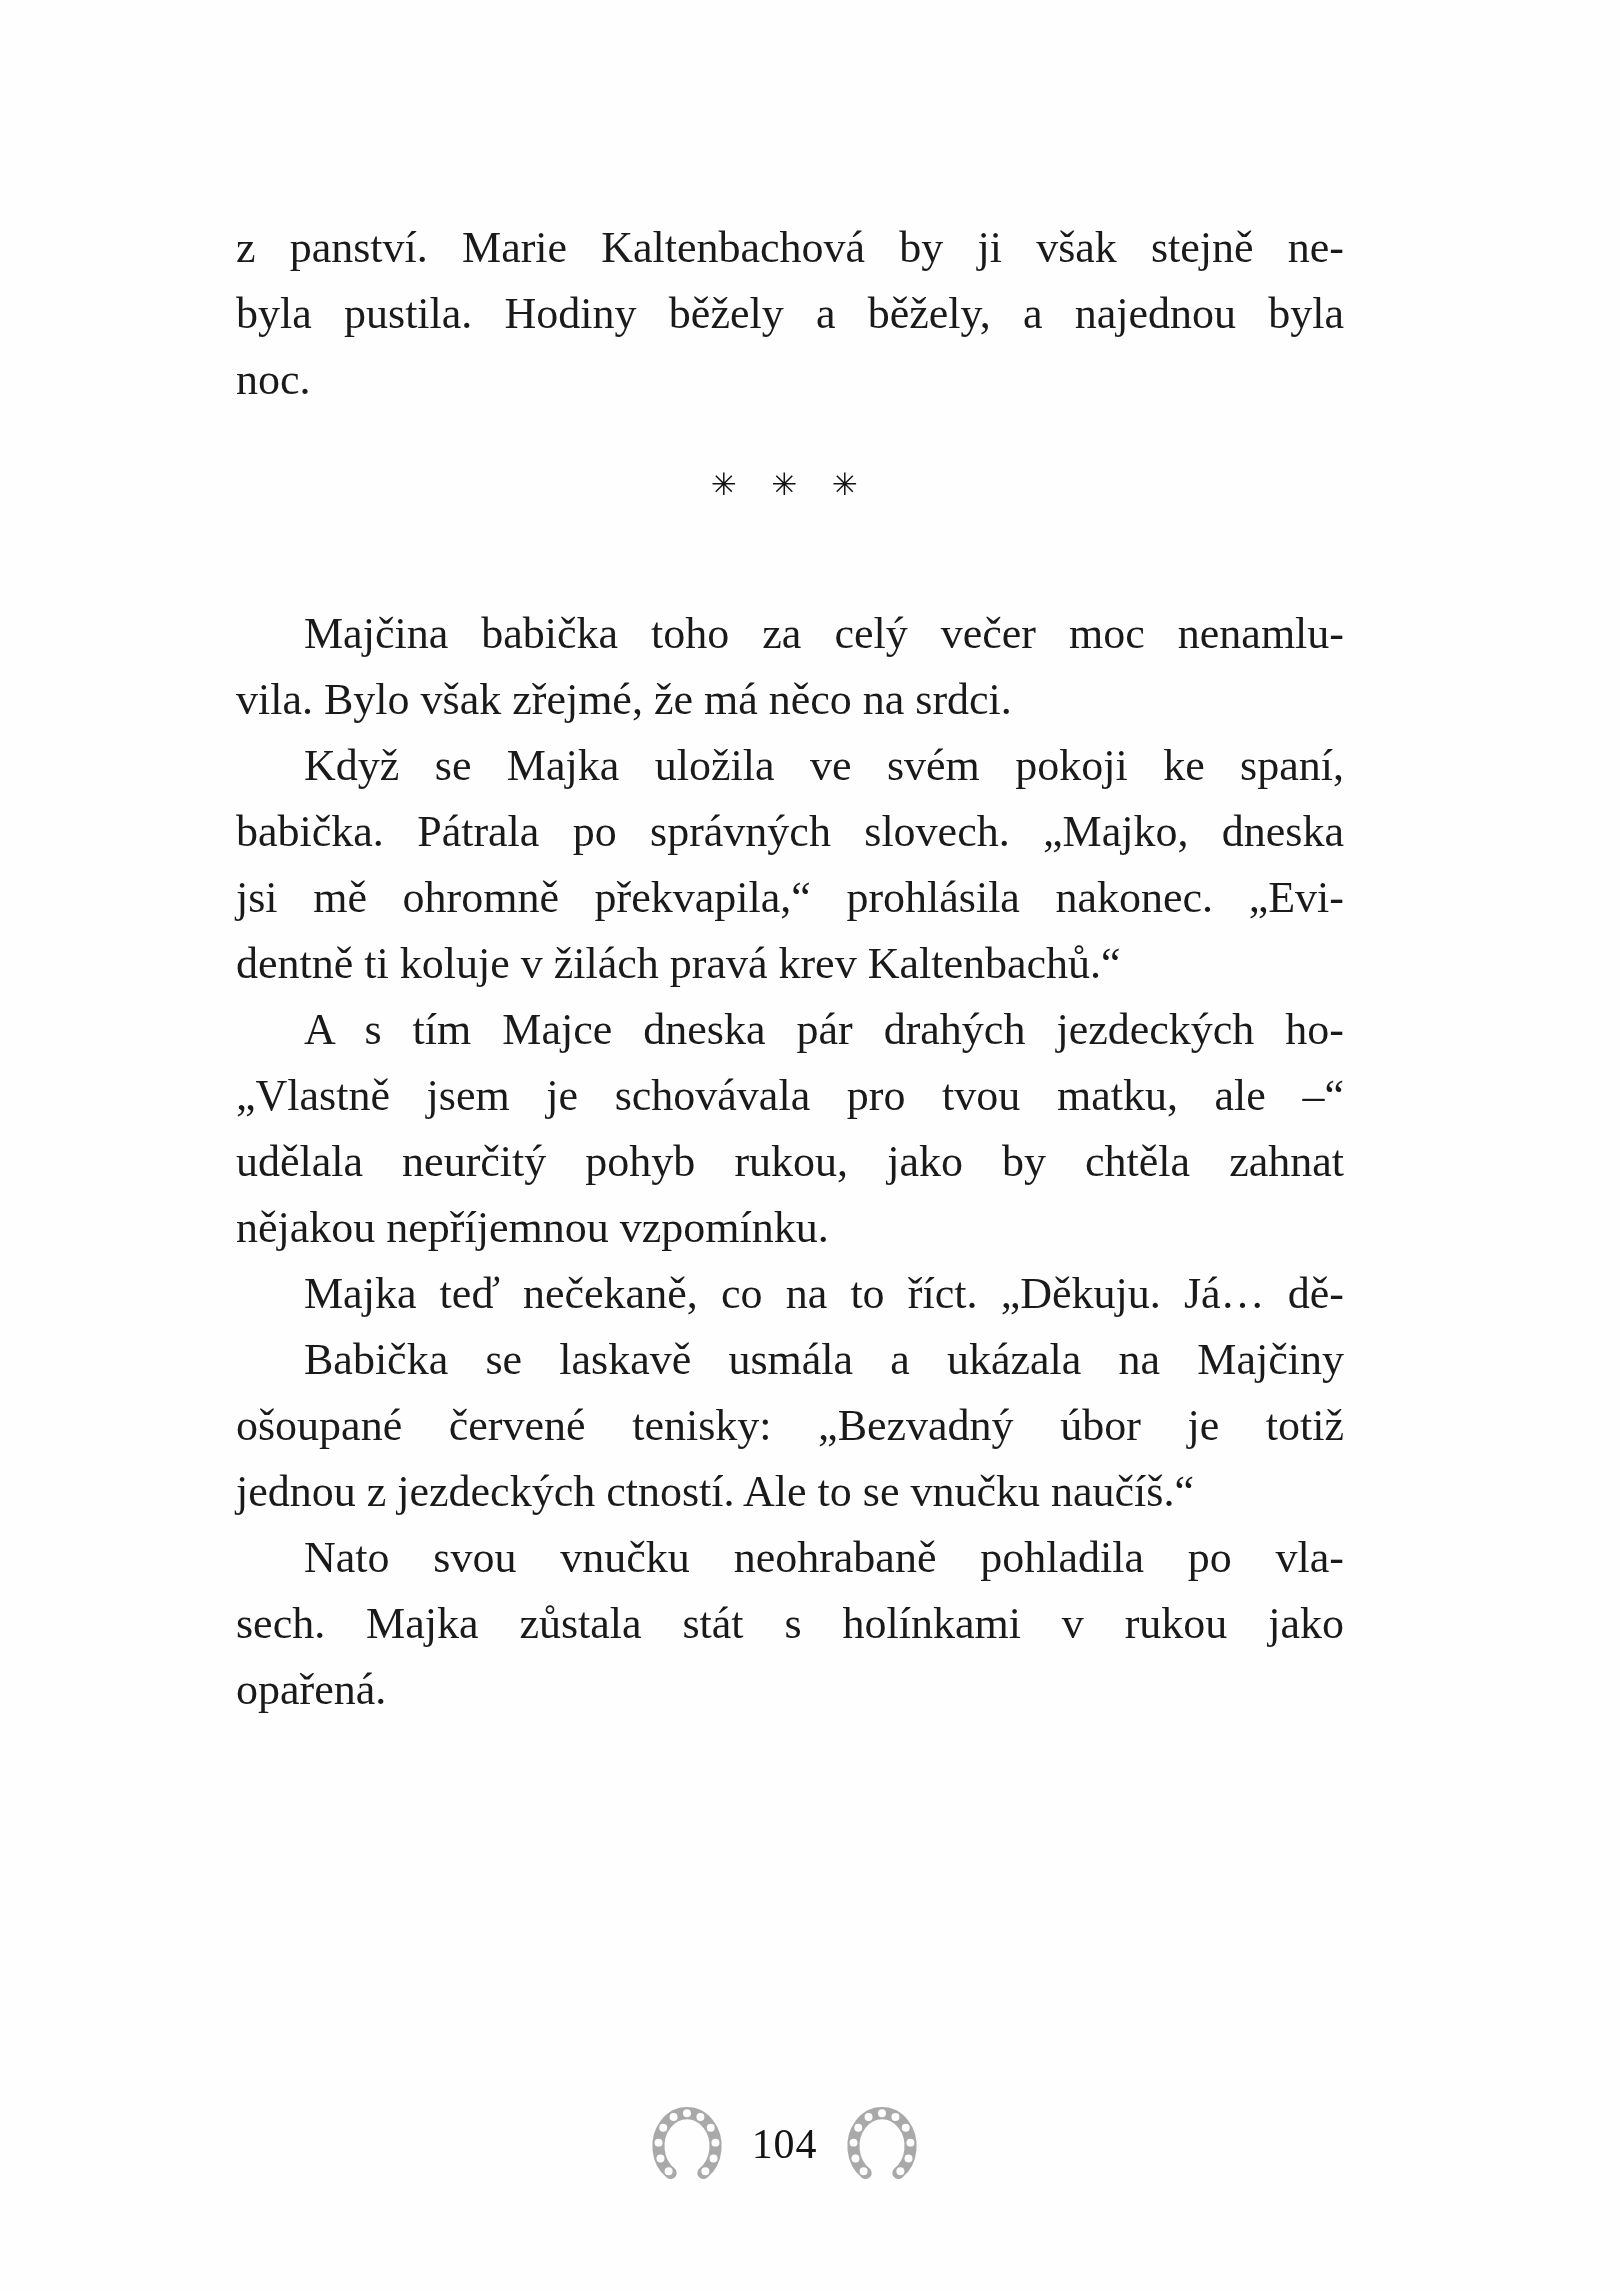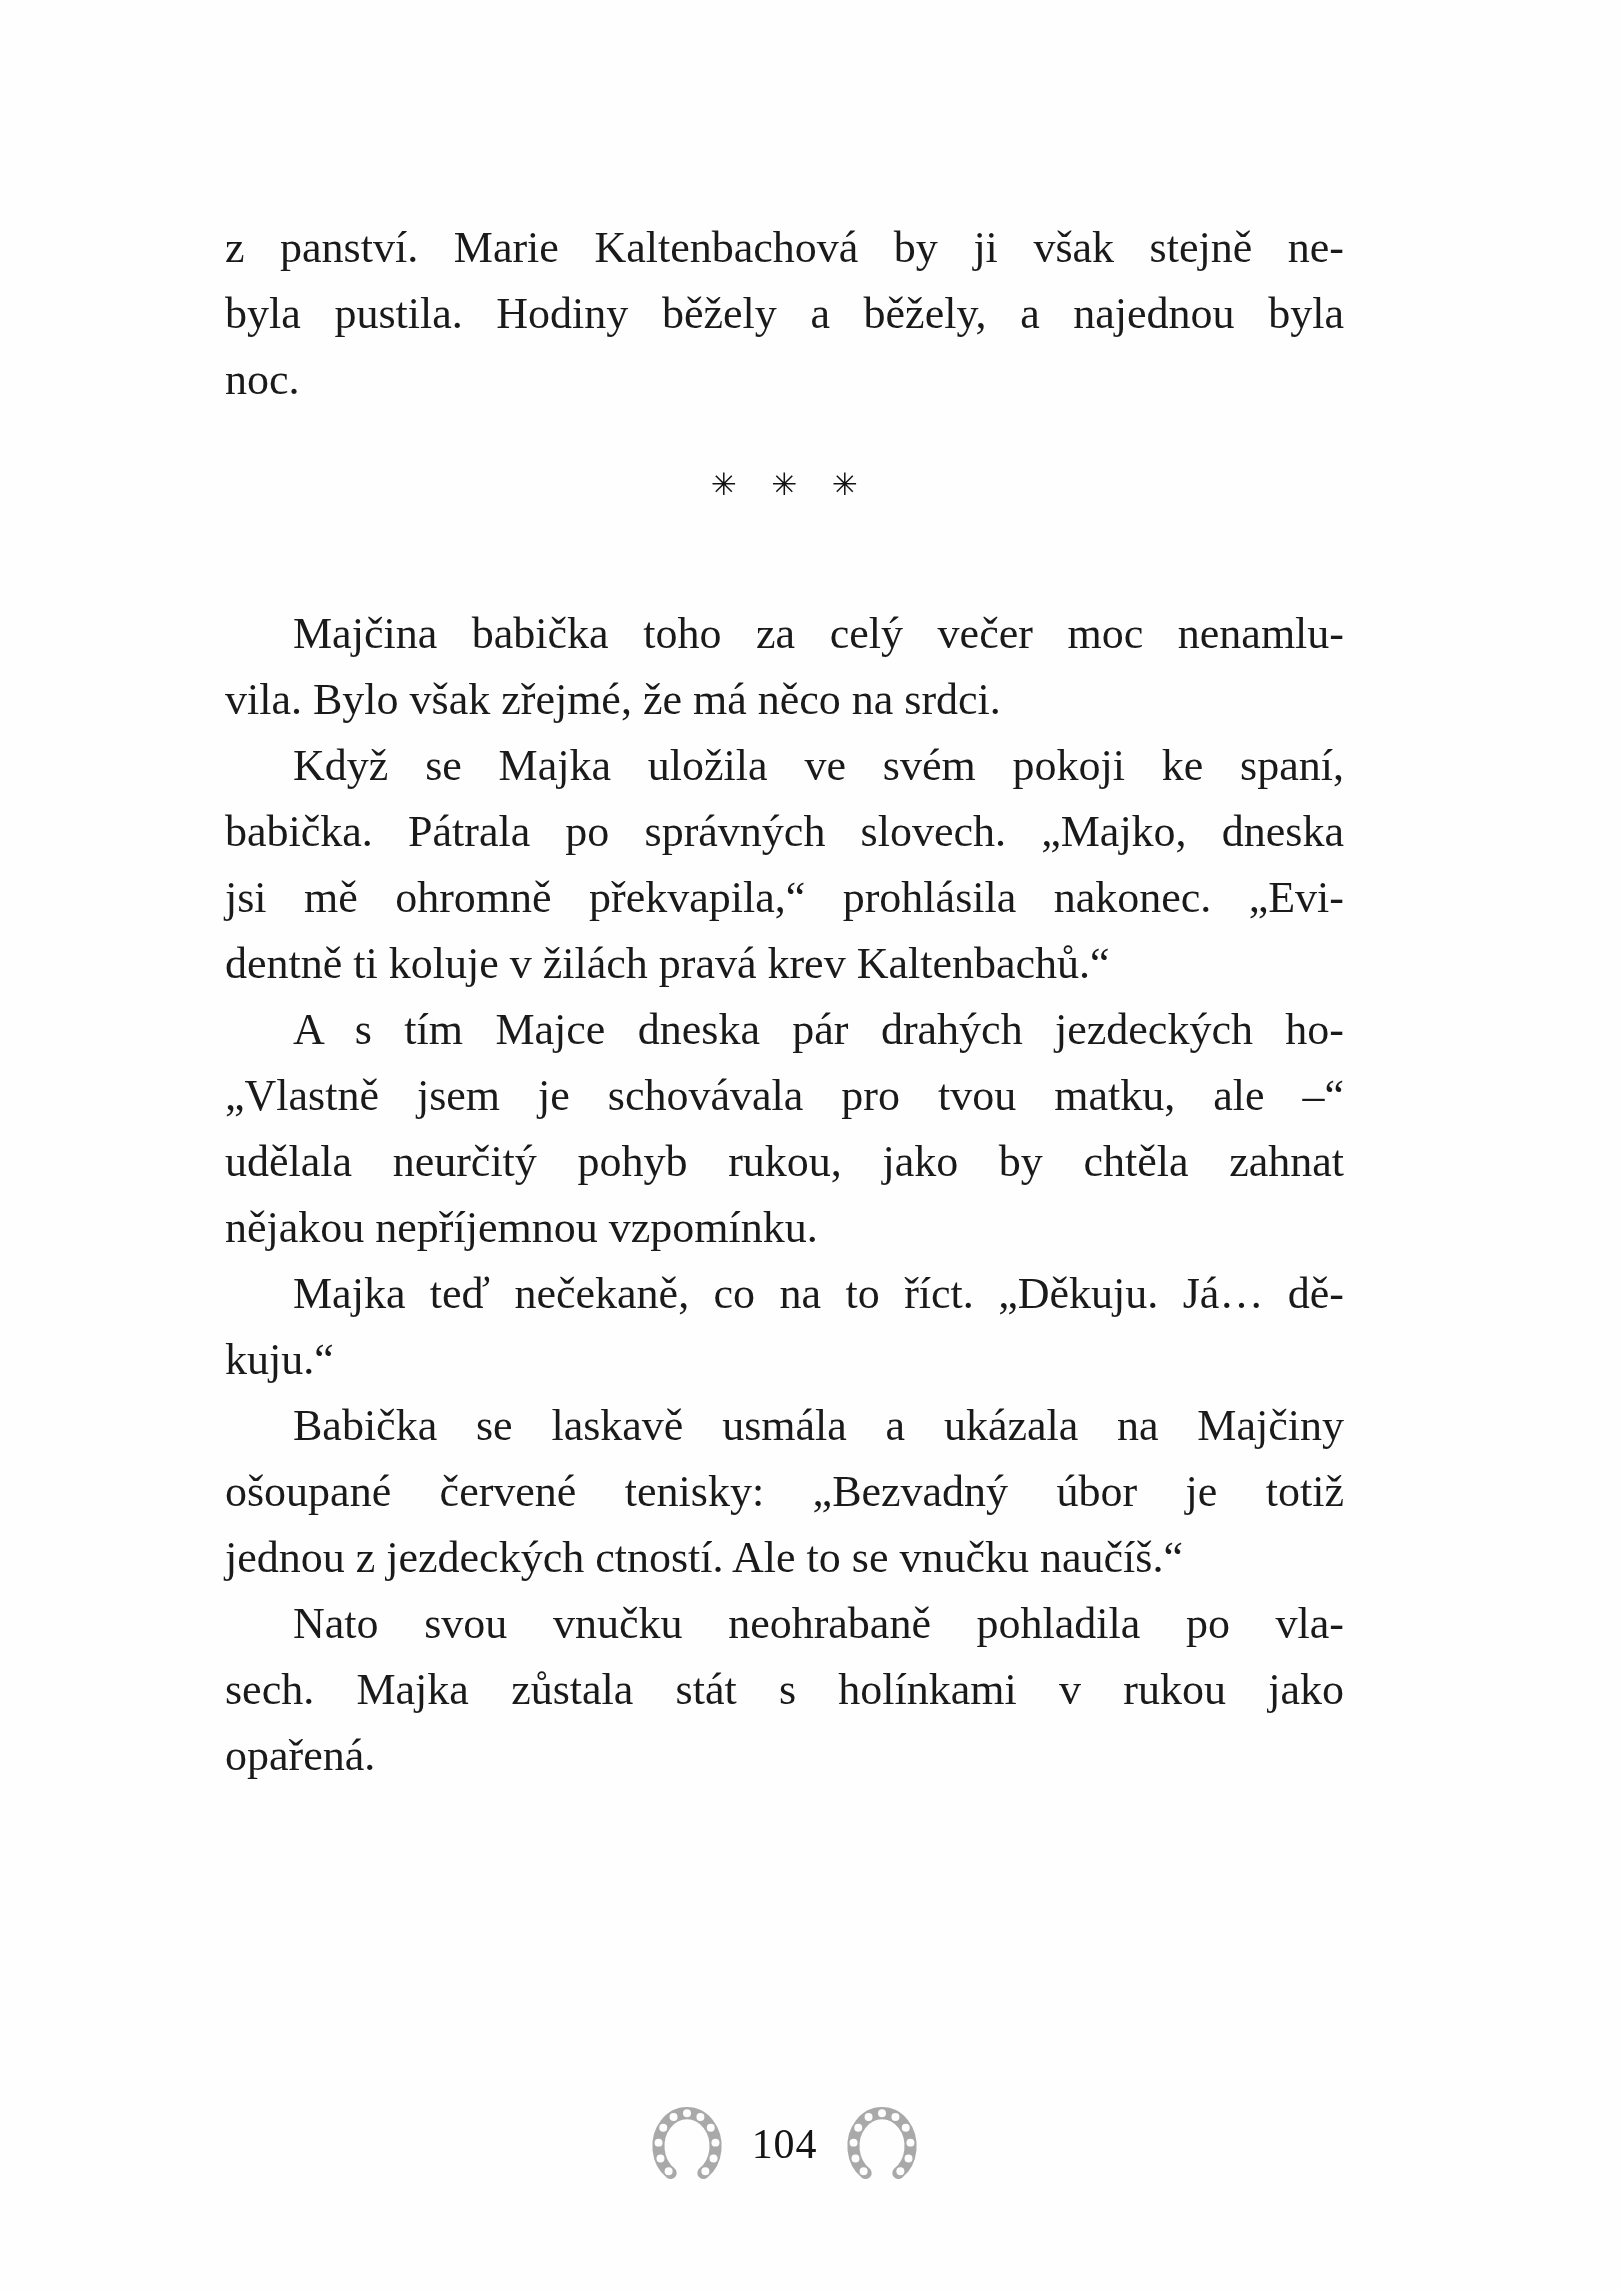--- a/index.html
+++ b/index.html
@@ -21,20 +21,21 @@
     top: 215px;
     width: 1119px;
     font-size: 44px;
     line-height: 66px;
   }
   .line {
     height: 66px;
     text-align: justify;
     text-align-last: justify;
     white-space: normal;
+    margin-left: 11px;
   }
   .line.pe {            
     text-align-last: left;
   }
   .line.ind {           
     text-indent: 68px;
   }
   .spacer-a { height: 38px; }
   .spacer-b { height: 84px; }
   .separator {
@@ -84,21 +85,20 @@
   <div class="line pe">vila. Bylo však zřejmé, že má něco na srdci.</div>
   <div class="line ind">Když se Majka uložila ve svém pokoji ke spaní,</div>
   <div class="line">babička. Pátrala po správných slovech. „Majko, dneska</div>
   <div class="line">jsi mě ohromně překvapila,“ prohlásila nakonec. „Evi-</div>
   <div class="line pe">dentně ti koluje v žilách pravá krev Kaltenbachů.“</div>
   <div class="line ind">A s tím Majce dneska pár drahých jezdeckých ho-</div>
   <div class="line">„Vlastně jsem je schovávala pro tvou matku, ale –“</div>
   <div class="line">udělala neurčitý pohyb rukou, jako by chtěla zahnat</div>
   <div class="line pe">nějakou nepříjemnou vzpomínku.</div>
   <div class="line ind">Majka teď nečekaně, co na to říct. „Děkuju. Já… dě-</div>
-  <div class="line pe">kuju.“</div>
   <div class="line ind">Babička se laskavě usmála a ukázala na Majčiny</div>
   <div class="line">ošoupané červené tenisky: „Bezvadný úbor je totiž</div>
   <div class="line pe">jednou z jezdeckých ctností. Ale to se vnučku naučíš.“</div>
   <div class="line ind">Nato svou vnučku neohrabaně pohladila po vla-</div>
   <div class="line">sech. Majka zůstala stát s holínkami v rukou jako</div>
   <div class="line pe">opařená.</div>
 </div>
 
 <div class="footer">
   <svg class="horseshoe" viewBox="0 0 90 86" xmlns="http://www.w3.org/2000/svg">

